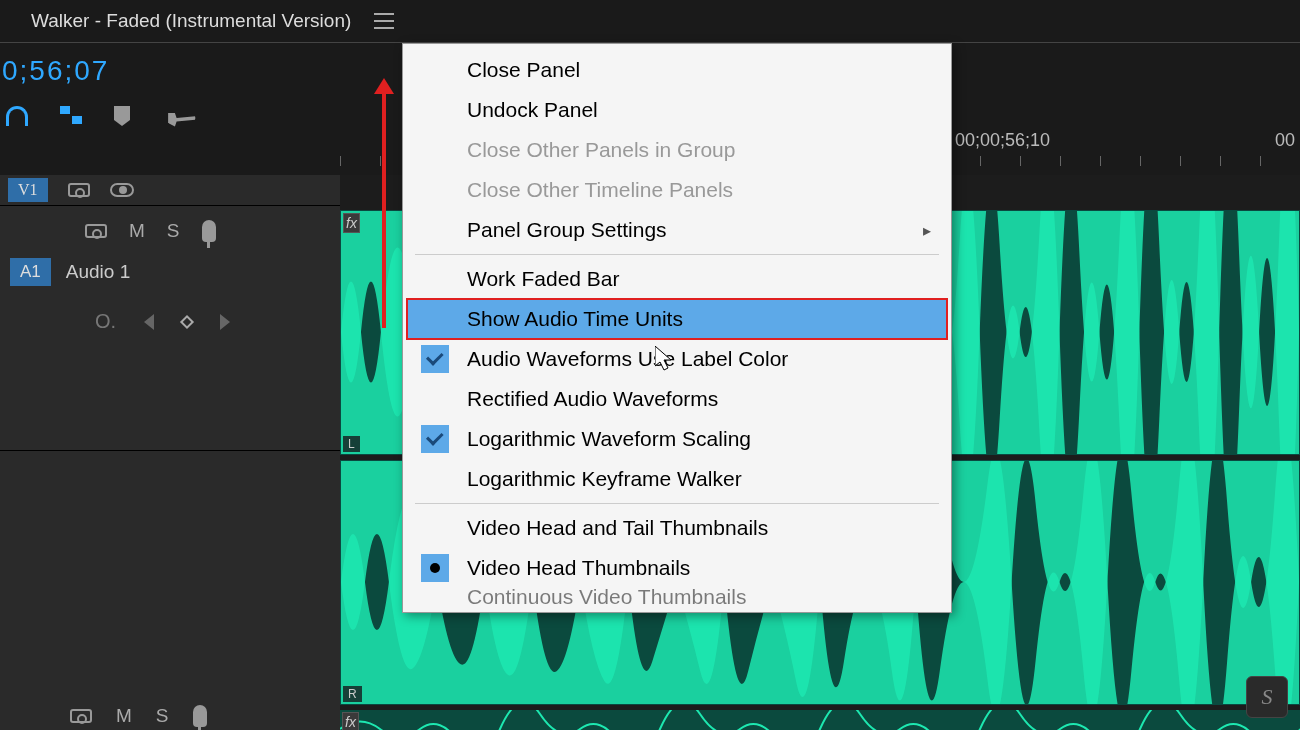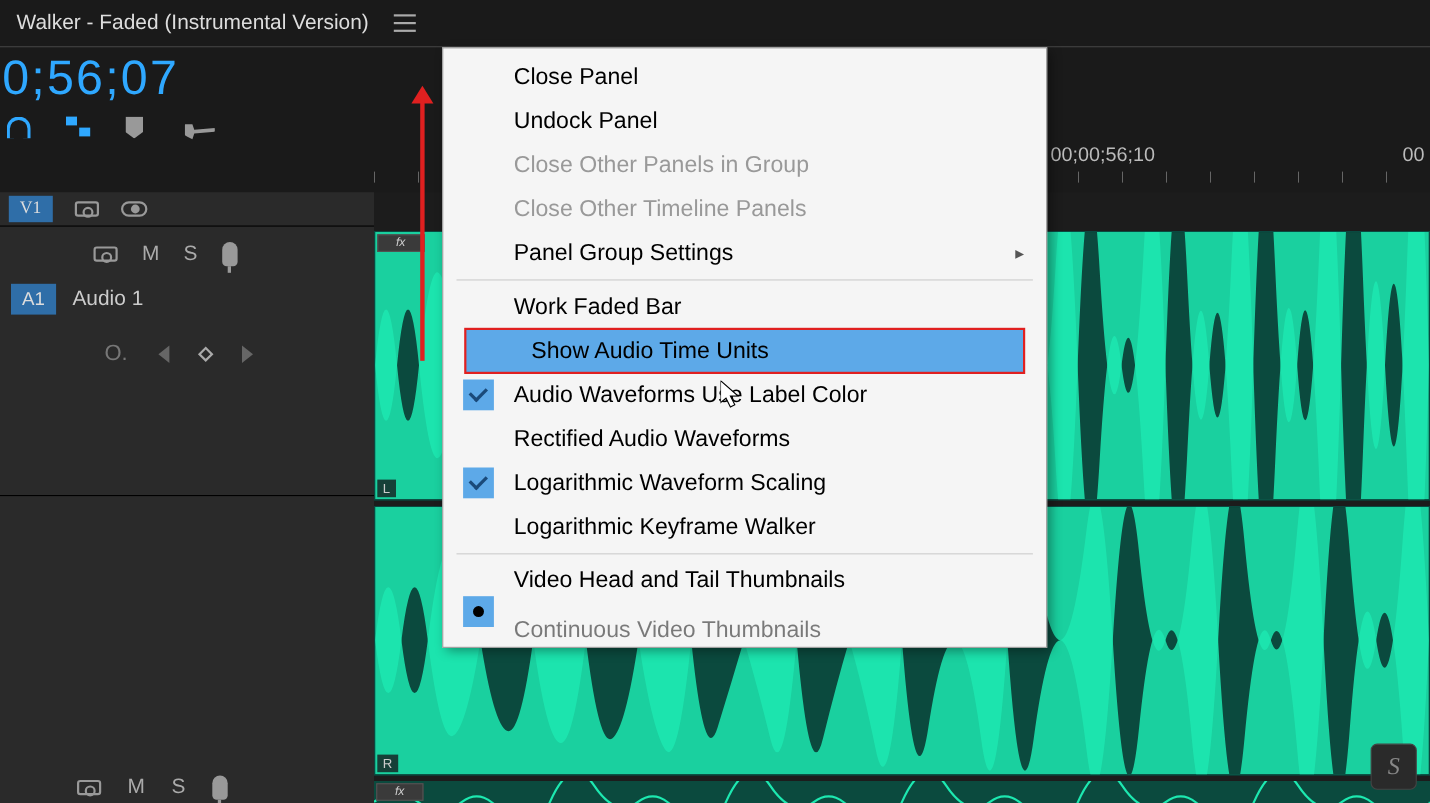--- a/index.html
+++ b/index.html
@@ -13,21 +13,21 @@
     color: #ccc;
   }
 
   
   .tab-bar {
     height: 43px;
     background: #1a1a1a;
     border-bottom: 1px solid #444;
     display: flex;
     align-items: center;
-    padding-left: 0px;
+    padding-left: 16px;
   }
   .tab {
     height: 100%;
     display: flex;
     align-items: center;
     padding: 0 15px;
     color: #ddd;
     font-size: 19px;
   }
   .hamburger {
@@ -47,21 +47,21 @@
   }
 
   
   .timecode-row {
     height: 55px;
     display: flex;
     align-items: center;
   }
   .timecode {
     color: #2fa8ff;
-    font-size: 44px;
+    font-size: 28px;
     letter-spacing: 2px;
     padding-left: 2px;
   }
 
   
   .tool-row {
     height: 40px;
     display: flex;
     align-items: center;
     padding-left: 6px;
@@ -292,23 +292,23 @@
     width: 100%;
     height: 100%;
   }
 
   .fx-badge {
     position: absolute;
     top: 2px;
     left: 2px;
     background: #3a3a3a;
     color: #ccc;
-    font-size: 11px;
+    font-size: 14px;
     font-style: italic;
-    padding: 1px 16px;
+    padding: 1px 2px;
     border: 1px solid #555;
   }
   .ch-badge {
     position: absolute;
     bottom: 2px;
     left: 2px;
     background: #164038;
     color: #ccc;
     font-size: 12px;
     padding: 1px 5px;
@@ -344,21 +344,21 @@
   }
   .menu-sep {
     height: 1px;
     background: #ccc;
     margin: 4px 12px;
   }
   .menu-item.highlighted {
     background: #5da9e8;
     outline: 2px solid #e02020;
     outline-offset: -1px;
-    margin: 0 20px;
+    margin: 0 4px;
     padding-left: 60px;
   }
   .check {
     position: absolute;
     left: 18px;
     width: 28px;
     height: 28px;
     background: #5da9e8;
     display: flex;
     align-items: center;
@@ -596,20 +596,21 @@
   </div>
   <div class="menu-item">
       <span>Logarithmic Keyframe Walker</span>
     </div>
   <div class="menu-sep"></div>
   <div class="menu-item">
       <span>Video Head and Tail Thumbnails</span>
     </div>
   <div class="menu-item">
     <span class="radio"></span>
+    <span>Video Head Thumbnails</span>
   </div>
   <div class="menu-item" style="opacity:.5; height:18px; padding-top:0; padding-bottom:0; overflow:hidden">
       <span>Continuous Video Thumbnails</span>
     </div>
 </div>
 
 <div class="arrow-anno">
   <div class="arrow-head"></div>
   <div class="arrow-line"></div>
 </div>

